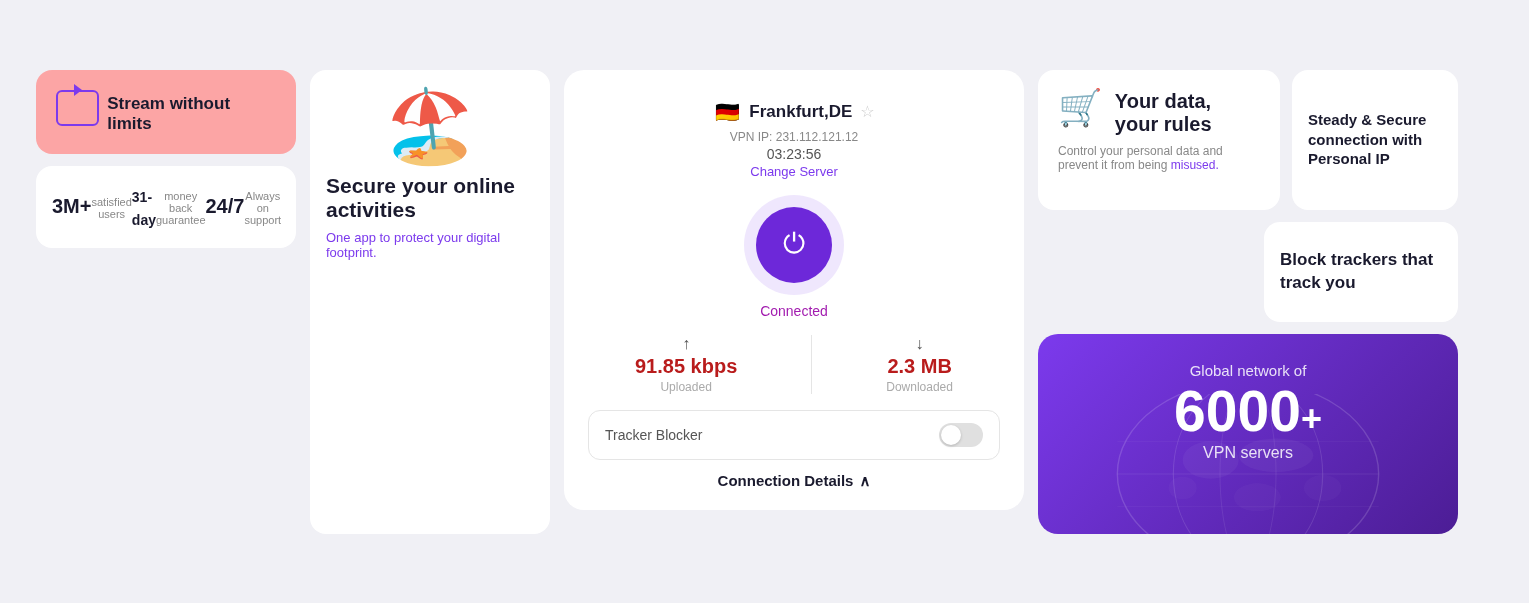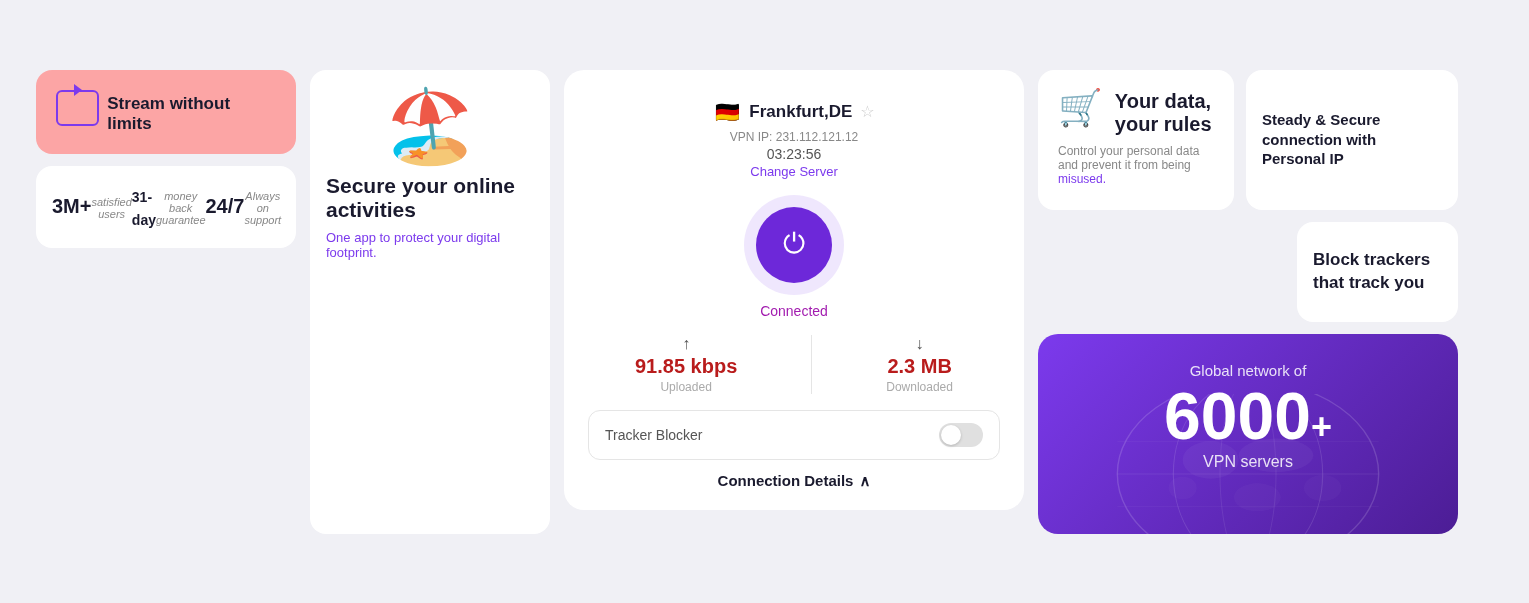--- a/index.html
+++ b/index.html
@@ -95,21 +95,20 @@
     }
     .stat-value span {
       font-size: 14px;
       font-weight: 600;
     }
     .stat-label {
       font-size: 11px;
       color: #888;
       text-align: center;
       margin-top: 2px;
-      font-style: italic;
     }
     .stat-divider {
       width: 1px;
       height: 36px;
       background: #e0e0e0;
     }
 
     
     .mid-left-col {
       display: flex;
@@ -332,41 +331,41 @@
       color: #888;
     }
     .your-data-link {
       color: #7c3aed;
       font-size: 12px;
     }
     .steady-card {
       background: white;
       border-radius: 16px;
       padding: 24px 16px;
-      width: 212px;
+      width: 166px;
       display: flex;
       align-items: center;
       justify-content: center;
     }
     .steady-title {
       font-size: 15px;
       font-weight: 700;
       color: #1a1a2e;
       line-height: 1.3;
     }
     .right-middle-row {
       display: flex;
       gap: 12px;
       height: 100px;
     }
     .block-trackers-card {
       background: white;
       border-radius: 16px;
       padding: 18px 16px;
-      width: 161px;
+      width: 194px;
       display: flex;
       align-items: center;
       justify-content: center;
     }
     .block-trackers-title {
       font-size: 17px;
       font-weight: 800;
       color: #1a1a2e;
       line-height: 1.3;
     }
@@ -380,21 +379,21 @@
       min-height: 200px;
     }
     .global-label {
       font-size: 15px;
       color: rgba(255,255,255,0.85);
       font-weight: 500;
       text-align: center;
       margin-bottom: 4px;
     }
     .global-number {
-      font-size: 66px;
+      font-size: 57px;
       font-weight: 900;
       color: white;
       text-align: center;
       line-height: 1;
     }
     .global-suffix {
       font-size: 36px;
       font-weight: 900;
       color: white;
     }

